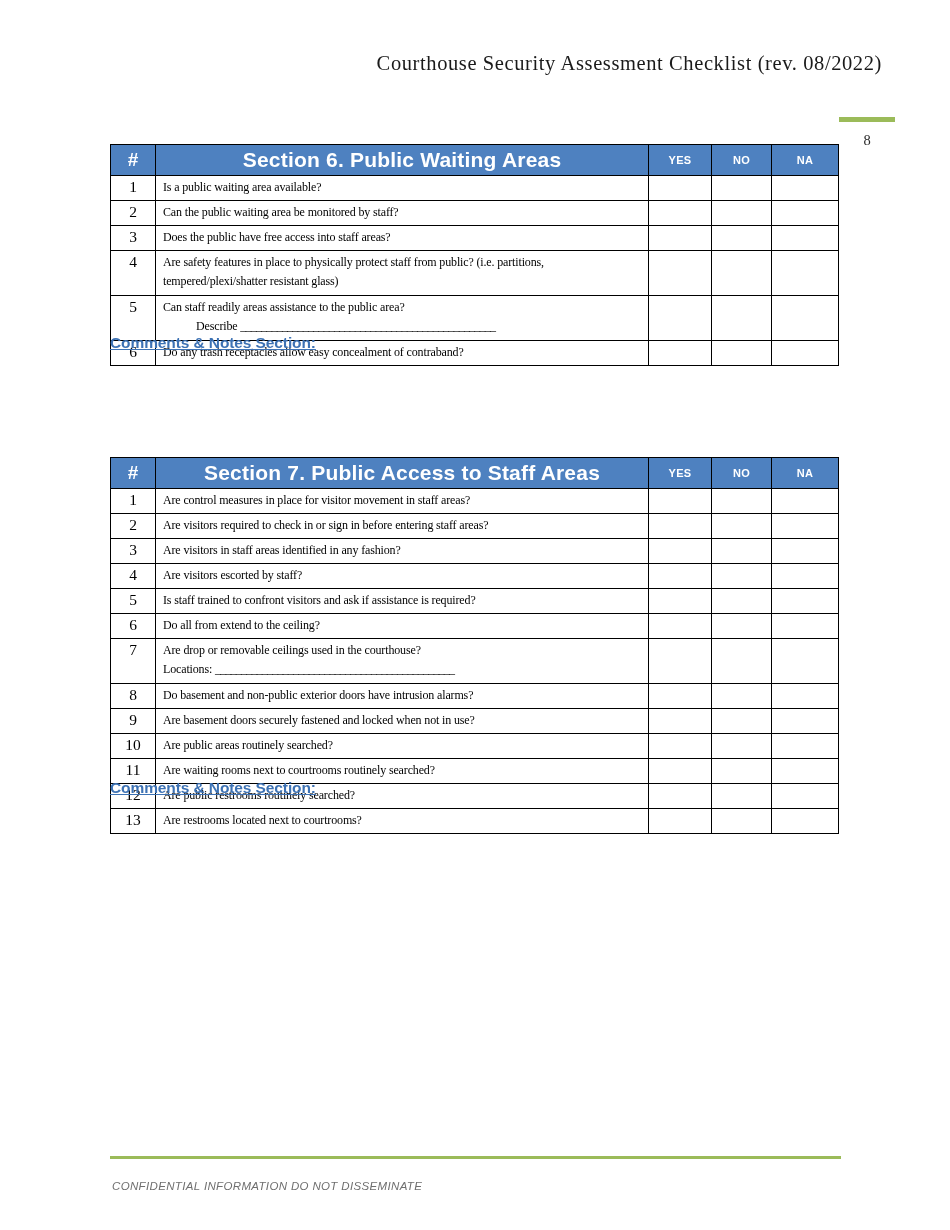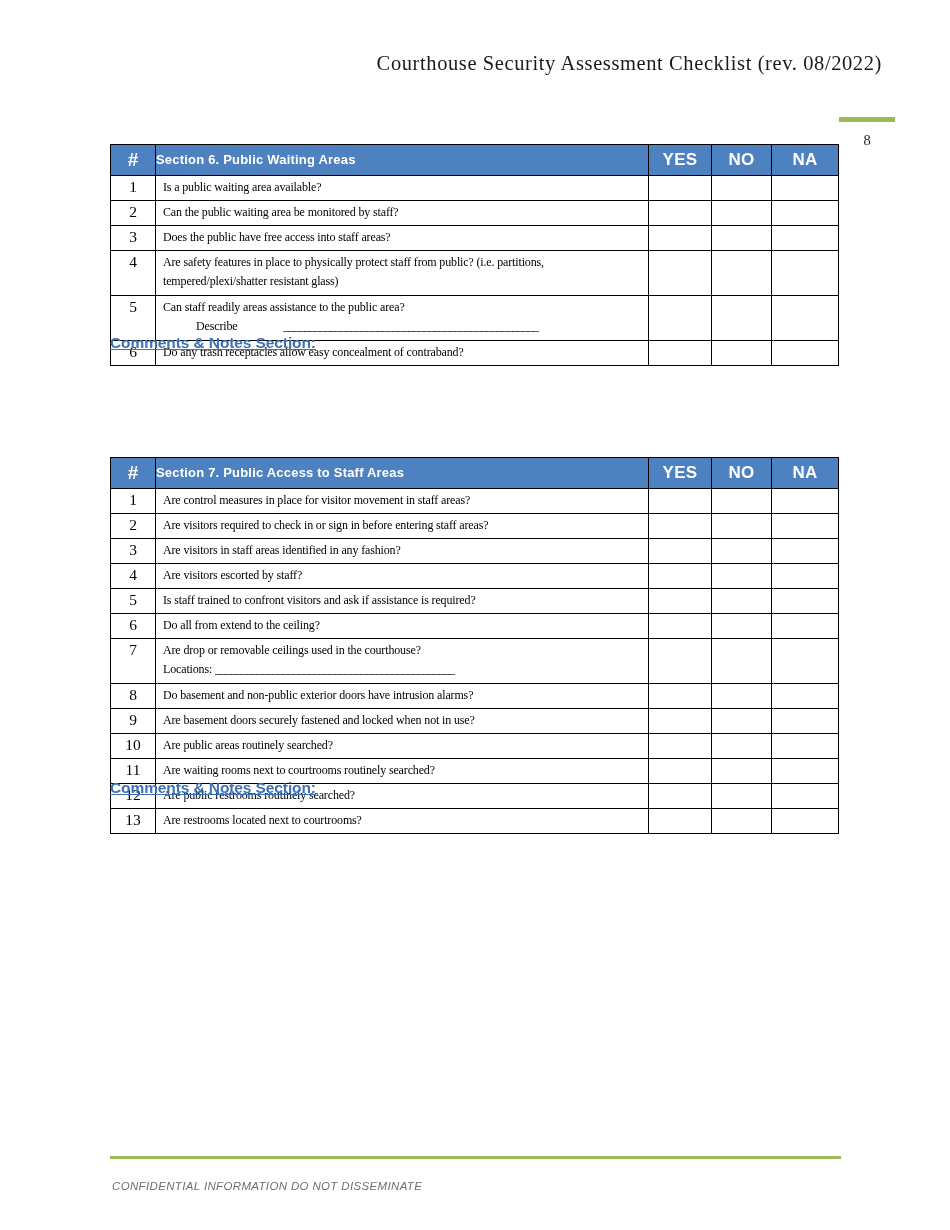--- a/index.html
+++ b/index.html
@@ -80,26 +80,26 @@
     font-weight: bold;
     height: 30px;
     line-height: 30px;
     vertical-align: middle;
   }
   th.col-num {
     font-size: 19px;
     text-align: center;
   }
   th.col-title {
-    font-size: 13px;
-    text-align: left;
+    font-size: 21px;
+    text-align: center;
     letter-spacing: 0.2px;
   }
   th.col-ans {
-    font-size: 17px;
+    font-size: 11px;
     text-align: center;
     letter-spacing: 0.3px;
   }
 
   
   .cw-num   { width: 45px; }
   .cw-title { width: 493px; }
   .cw-yes   { width: 63px; }
   .cw-no    { width: 60px; }
   .cw-na    { width: 67px; }
@@ -124,21 +124,20 @@
   tr.r-2 td { height: 40px; }
 
   .sub-line {
     display: block;
     padding-left: 33px;
     white-space: nowrap;
     letter-spacing: -0.15px;
   }
   .sub-line .blank {
     letter-spacing: -0.8px;
-    margin-left: 43px;
   }
   .sub-line2 {
     display: block;
     white-space: nowrap;
     letter-spacing: -0.15px;
   }
   .sub-line2 .blank {
     letter-spacing: -0.8px;
   }
 

